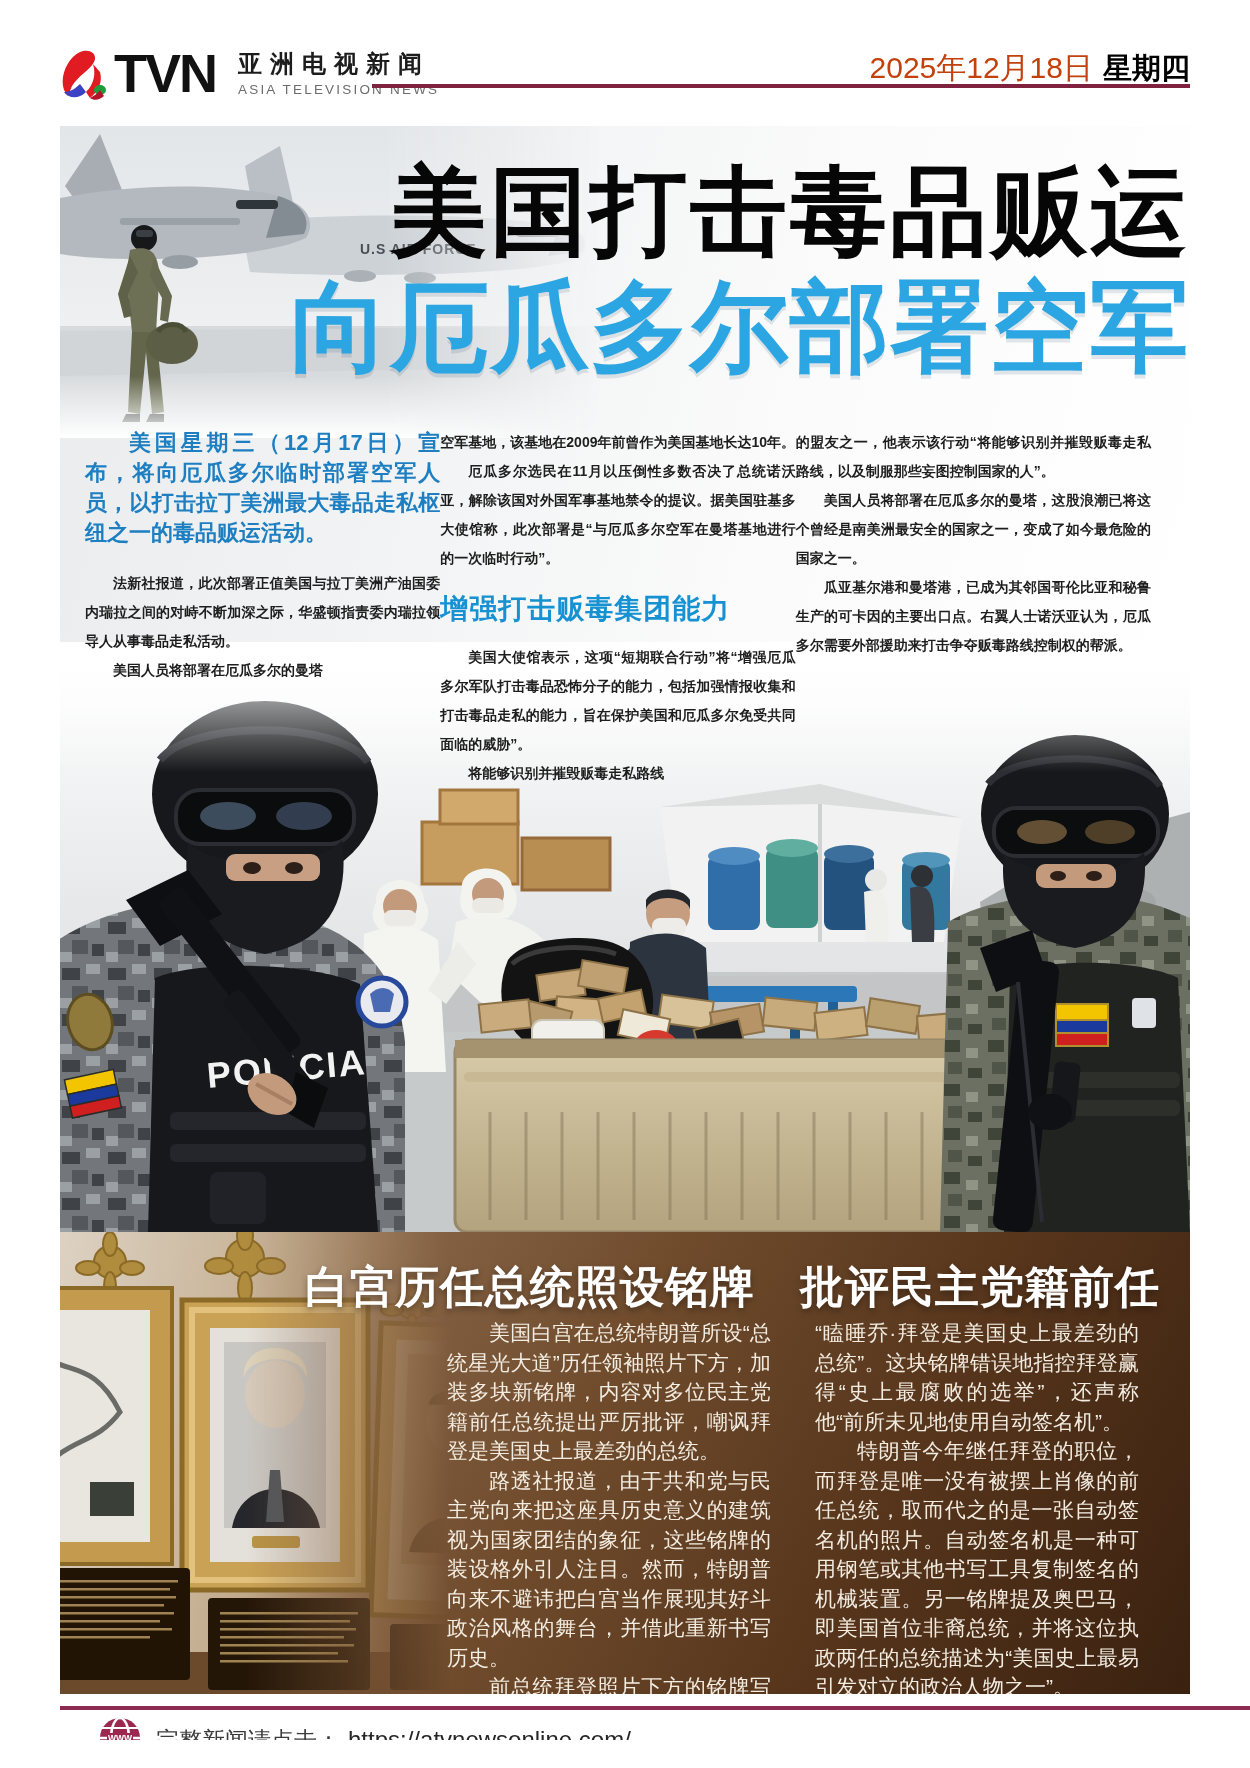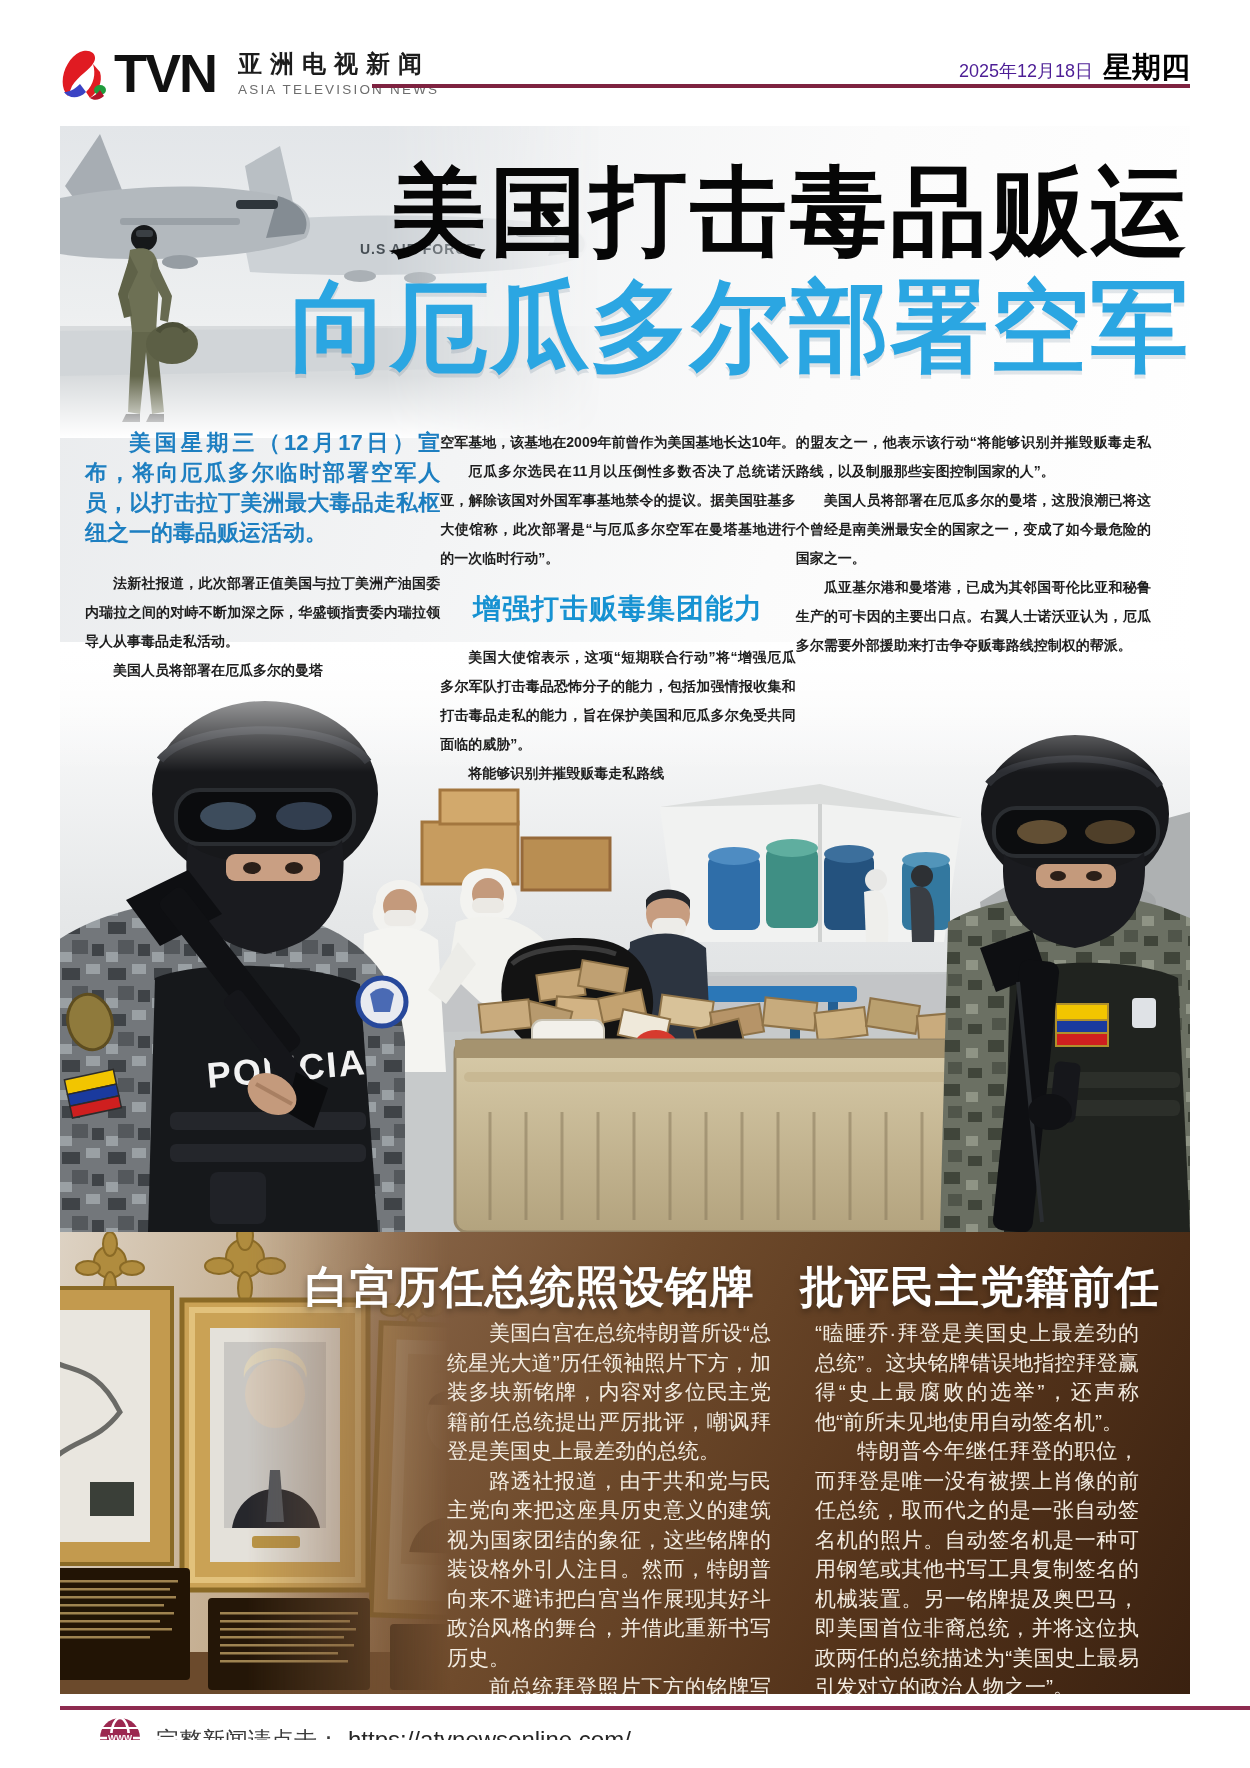--- a/index.html
+++ b/index.html
@@ -8,41 +8,41 @@
 
   
   .header{position:absolute;top:0;left:0;width:100%;height:112px;}
   .logo-wrap{position:absolute;left:60px;top:44px;display:flex;align-items:flex-start;}
   .logo-swoosh{width:52px;height:58px;margin-top:2px;}
   .logo-tvn{font-size:54px;font-weight:900;letter-spacing:-2px;color:#111;line-height:58px;margin-left:2px;}
   .logo-cnen{margin-left:22px;margin-top:6px;}
   .logo-cn{font-size:24px;font-weight:700;letter-spacing:8px;color:#1c1c1c;line-height:28px;}
   .logo-en{font-size:13.5px;letter-spacing:2.2px;color:#6d6d6d;line-height:18px;margin-top:3px;}
   .date-wrap{position:absolute;right:60px;top:48px;display:flex;align-items:baseline;gap:10px;}
-  .date-txt{font-size:18px;font-weight:500;color:#4c1d95;}
+  .date-txt{font-size:30px;font-weight:500;color:#c2410c;}
   .weekday-txt{font-size:29px;font-weight:900;color:#000;}
   .header-rule{position:absolute;top:84px;left:372px;right:60px;height:4px;background:#7e2240;}
 
   
   .a1-bg{position:absolute;top:126px;left:60px;width:1130px;height:520px;
          background:linear-gradient(105deg,#e9ebed 0%,#f3f4f5 38%,#fbfbfb 65%,#ffffff 100%);}
   .hero-photo{position:absolute;top:126px;left:60px;width:560px;height:312px;
       -webkit-mask-image:linear-gradient(to right,#000 58%,transparent 97%);
       mask-image:linear-gradient(to right,#000 58%,transparent 97%);}
   .headline{position:absolute;top:158px;right:60px;text-align:right;white-space:nowrap;}
   .headline .l1{font-size:97px;font-weight:900;letter-spacing:3px;color:#060606;line-height:1.12;}
   .headline .l2{font-size:99px;font-weight:900;letter-spacing:1px;line-height:1.1;margin-top:6px;
                 text-shadow:0 4px 0 rgba(20,60,90,.12);}
 
   .cols{position:absolute;top:428px;left:85px;width:1066px;display:flex;z-index:5;}
   .col{flex:1 1 0;}
   .p{font-size:14px;line-height:29px;font-weight:600;color:#1e1e1e;text-align:justify;margin:0;}
   .indent{text-indent:2em;}
   .lead{font-size:22px;line-height:30px;font-weight:800;margin-bottom:21px;}
-  .subhead{font-size:28px;font-weight:900;text-align:center;margin:17px 0 15px 0;letter-spacing:1px;}
+  .subhead{font-size:28px;font-weight:900;text-align:left;margin:17px 0 15px 0;letter-spacing:1px;}
 
   .mid-photo{position:absolute;top:642px;left:60px;width:1130px;height:590px;z-index:1;}
 
   
   .a2{position:absolute;top:1232px;left:60px;width:1130px;height:462px;overflow:hidden;
       background:linear-gradient(118deg,#a08066 0%,#8a674a 22%,#6f4b2c 46%,#55341b 72%,#3a2110 100%);}
   .a2-photo{position:absolute;top:0;left:0;width:390px;height:462px;
       -webkit-mask-image:linear-gradient(to right,#000 48%,rgba(0,0,0,.55) 74%,transparent 100%);
       mask-image:linear-gradient(to right,#000 48%,rgba(0,0,0,.55) 74%,transparent 100%);}
   .a2-headline{position:absolute;top:26px;left:240px;right:30px;text-align:right;color:#ffffff;

